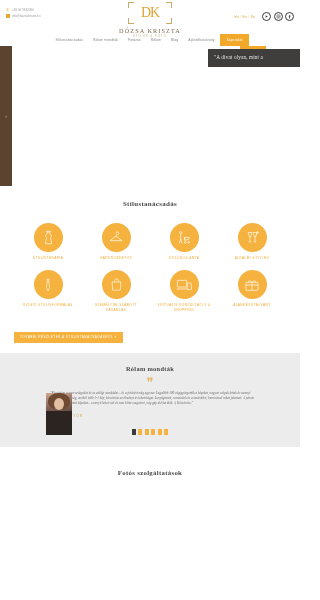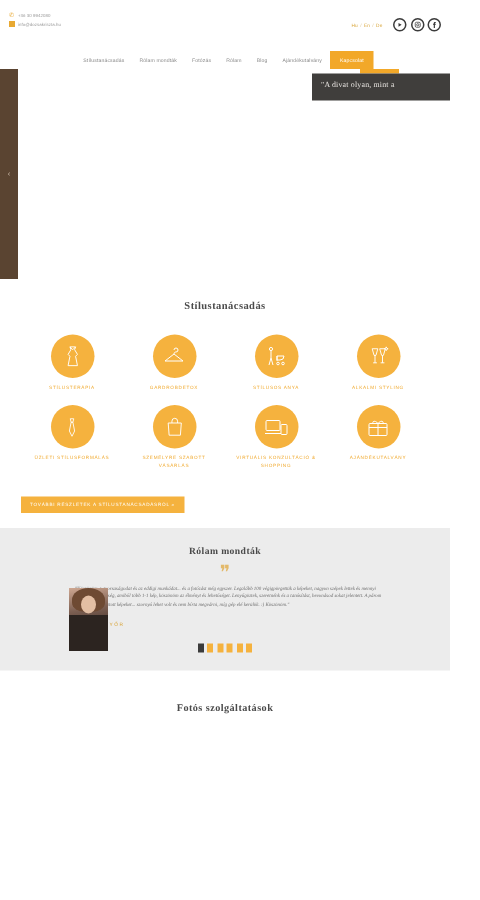--- a/index.html
+++ b/index.html
@@ -211,20 +211,31 @@
       <div class="contact-row">
         <span class="ic ic-phone">✆</span>
         <span class="contact-txt">+36 30 9942080</span>
       </div>
       <div class="contact-row">
         <span class="ic ic-mail"></span>
         <span class="contact-txt">info@dozsakriszta.hu</span>
       </div>
     </div>
 
+    <div class="logo-wrap">
+      <div class="logo-mark">
+        <span class="brk bl-tl"></span>
+        <span class="brk bl-tr"></span>
+        <span class="brk bl-bl"></span>
+        <span class="brk bl-br"></span>
+        <span class="gk">DK</span>
+      </div>
+      <div class="logo-name">DÓZSA KRISZTA</div>
+      <div class="logo-sub">STÍLUS &amp; FOTÓ</div>
+    </div>
 
     <div class="topright">
       <div class="langs">
         <span class="lang">Hu</span>
         <span class="lang sep">/</span>
         <span class="lang">En</span>
         <span class="lang sep">/</span>
         <span class="lang">De</span>
       </div>
       <div class="socials">

